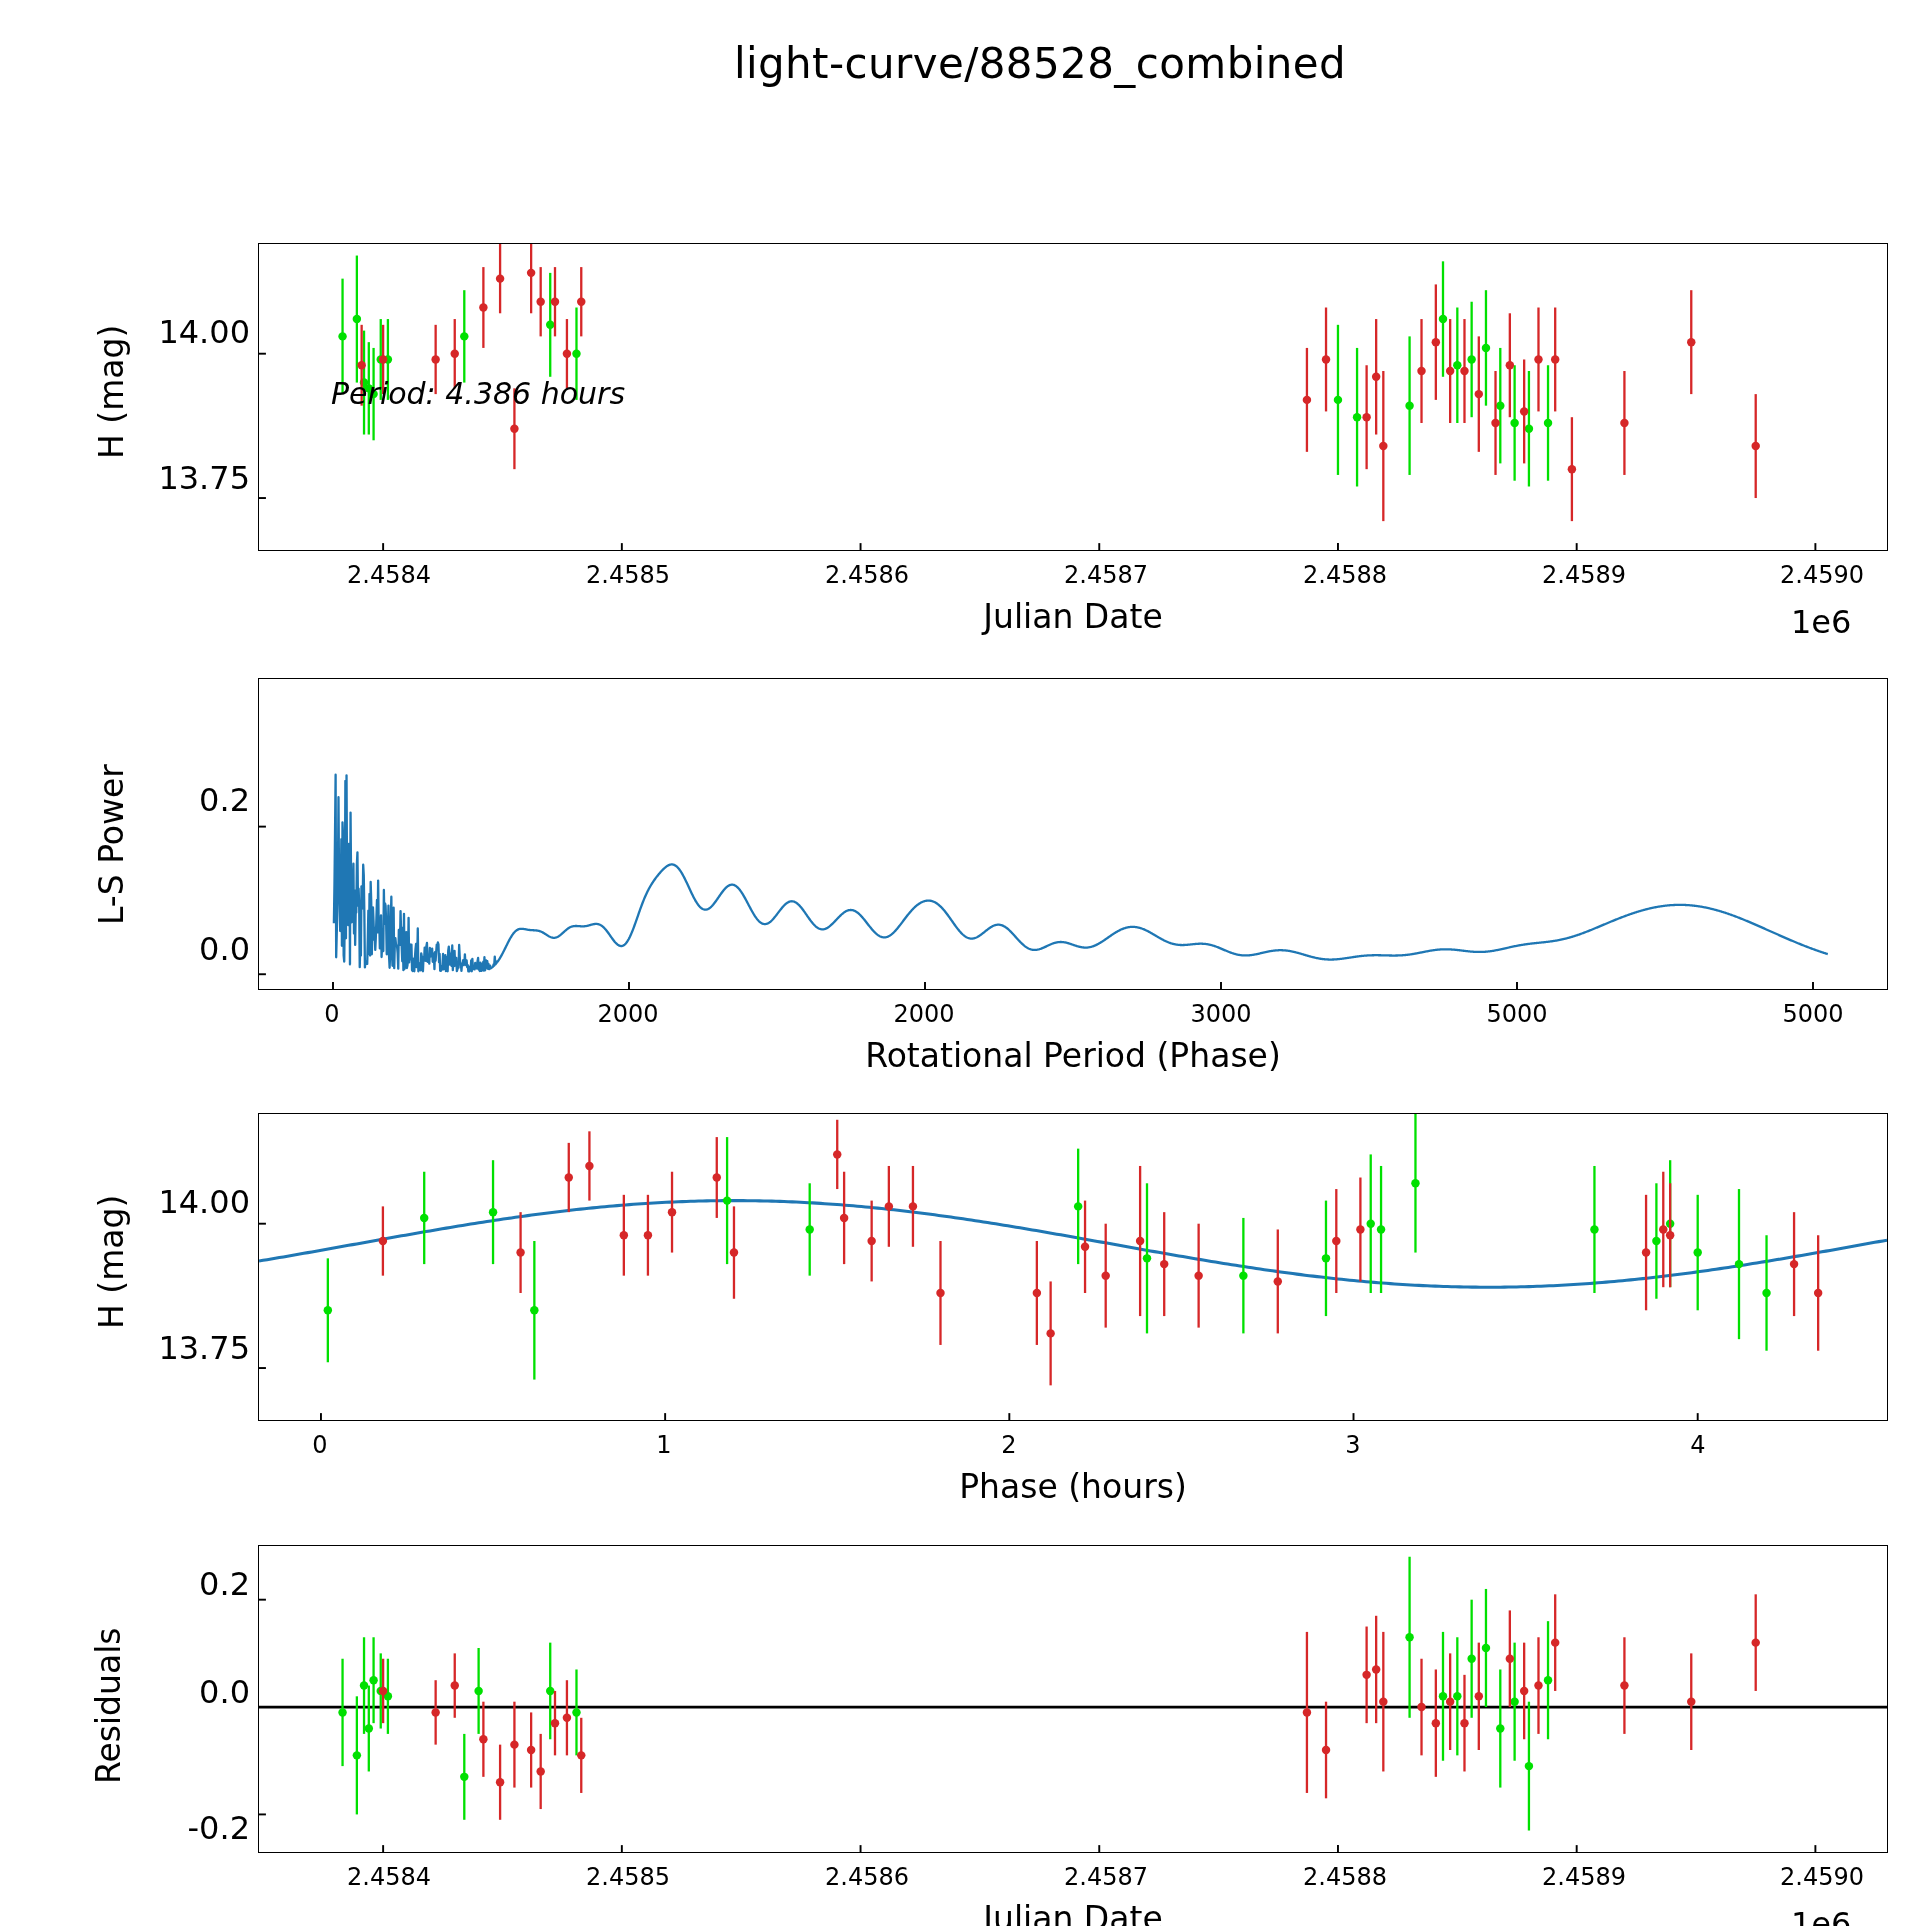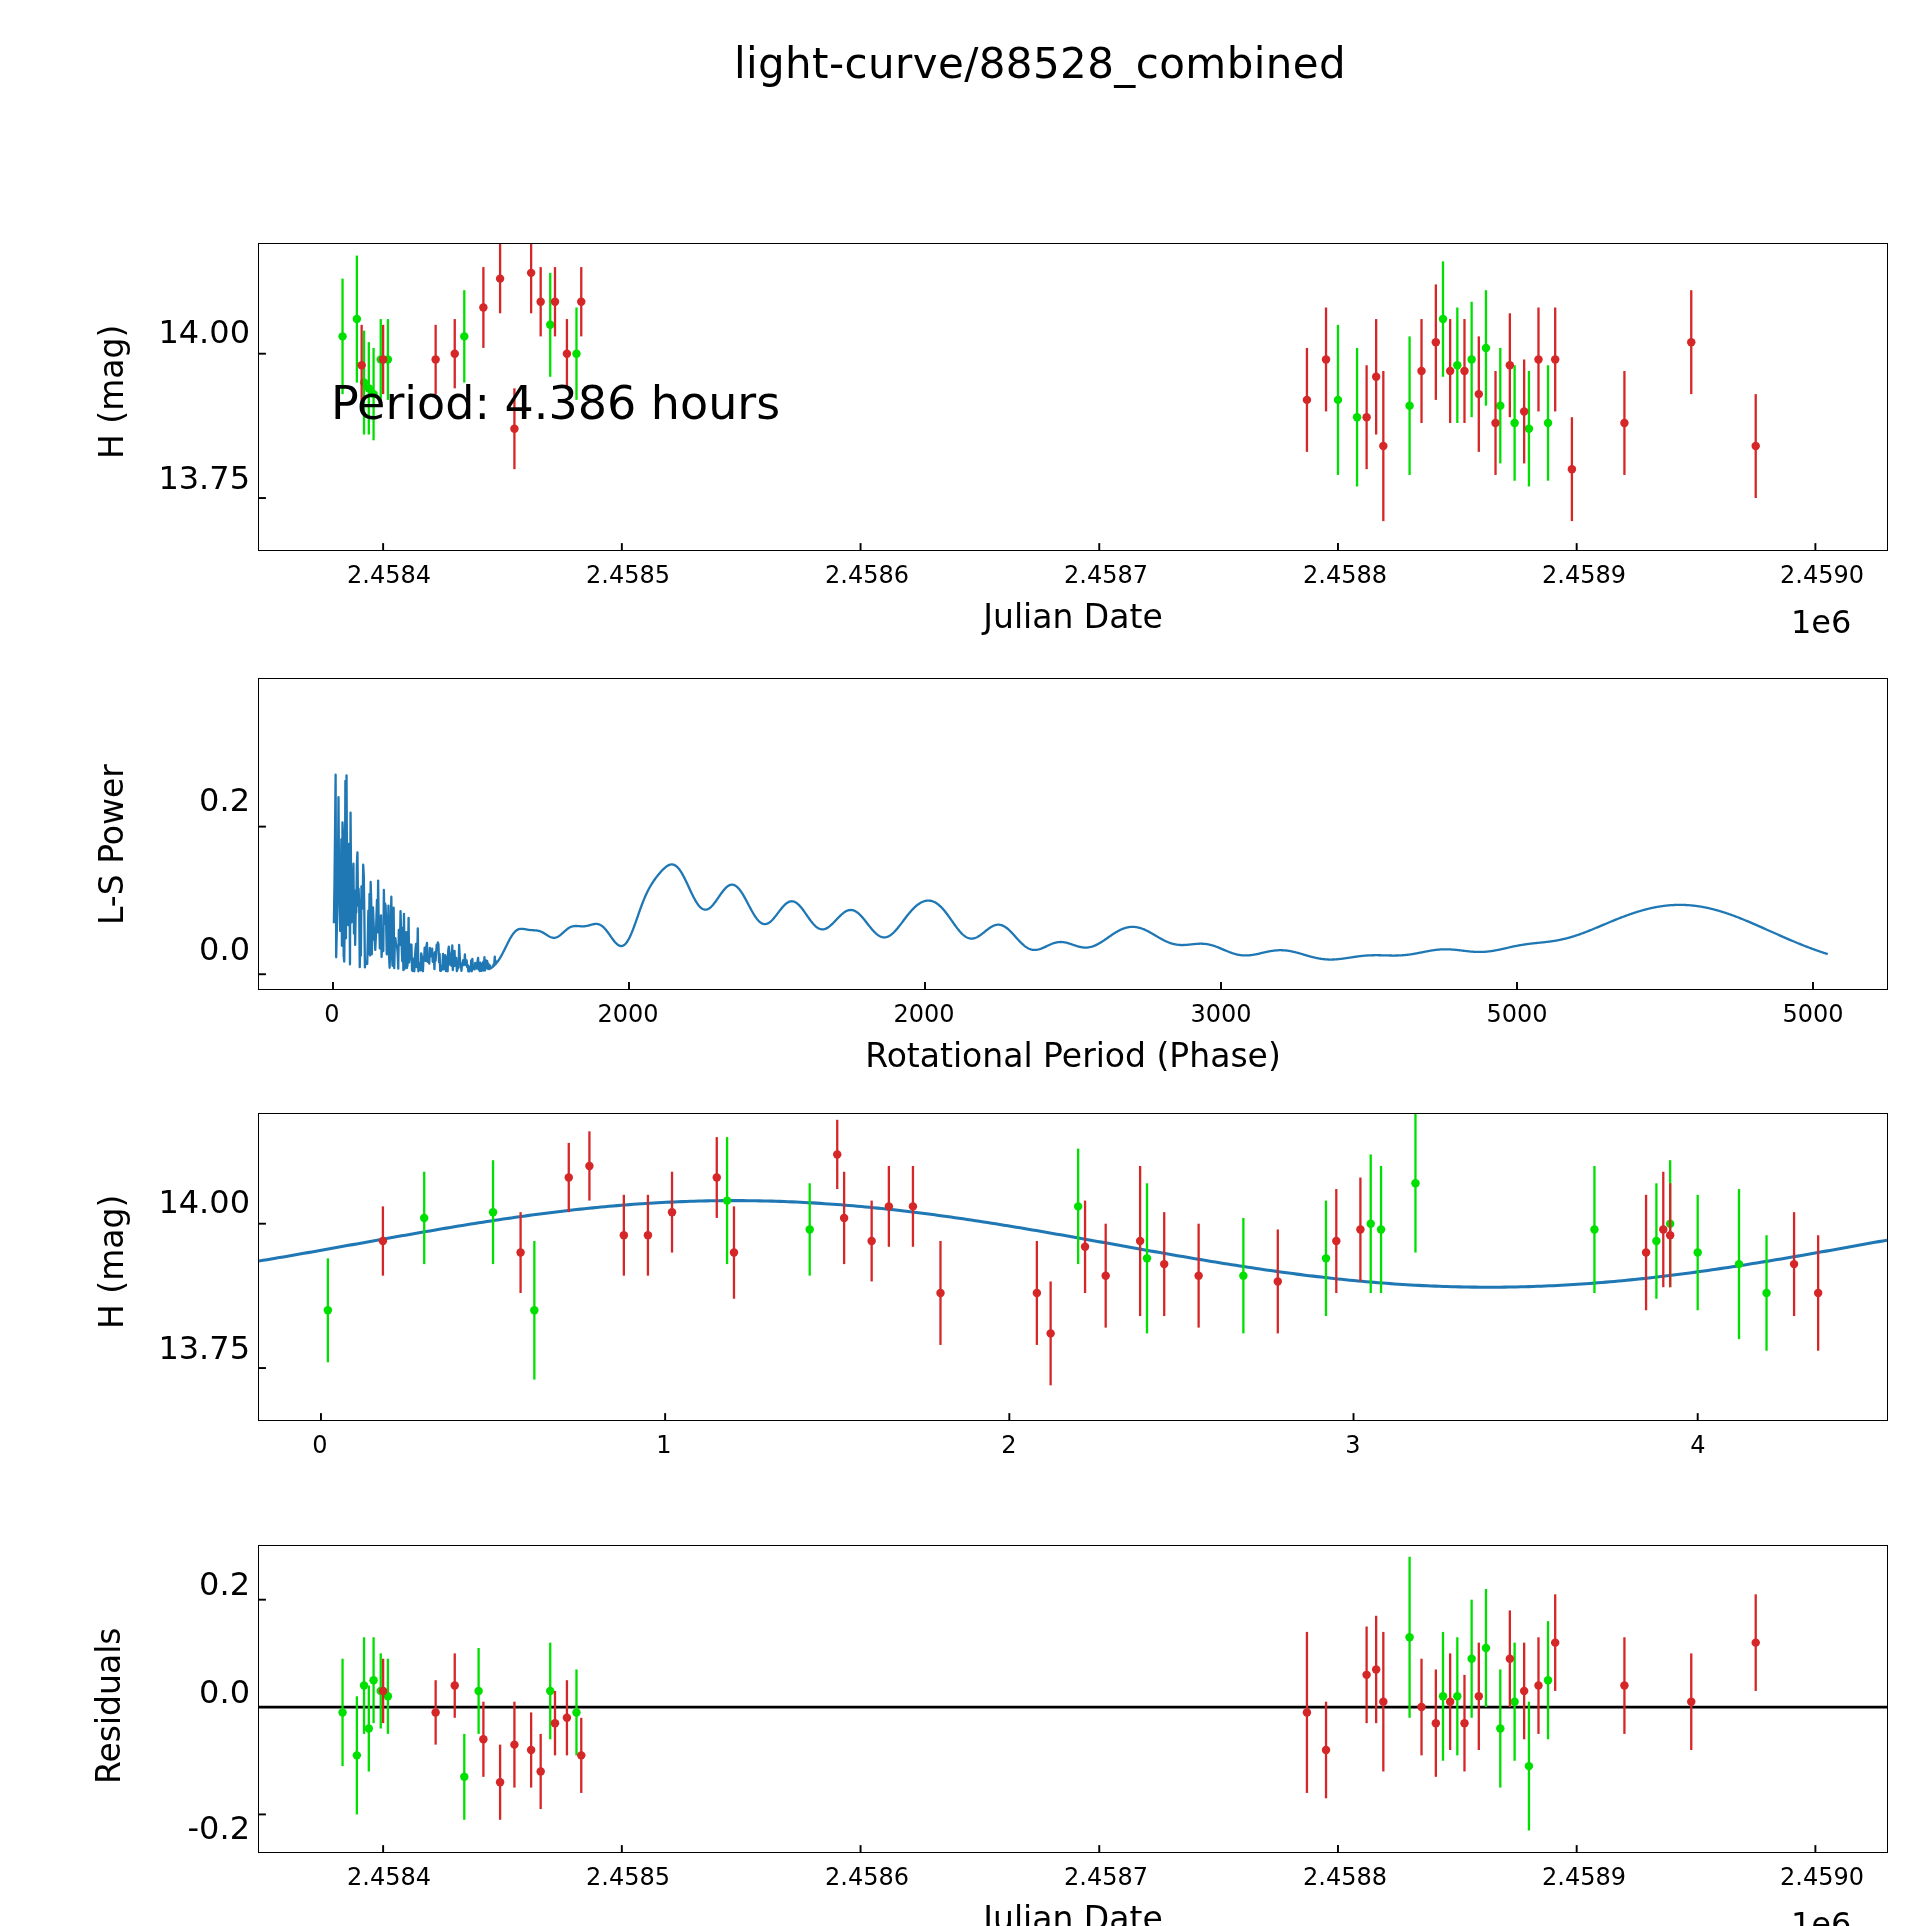--- a/index.html
+++ b/index.html
@@ -77,22 +77,23 @@
     transform: translateY(-50%);
     text-align: right;
   }
   .offset-label {
     position: absolute;
     font-size: 32px;
     white-space: nowrap;
   }
   .annot {
     position: absolute;
-    font-size: 46px;
+    font-size: 30px;
     white-space: nowrap;
+    font-style: italic;
   }
 </style>
 </head>
 <body>
 
 <div class="figure">
 
   <div class="fig-title">light-curve/88528_combined</div>
 
   <div class="panel" style="left:258px; top:243px; width:1630px; height:308px;">
@@ -383,20 +384,21 @@
 
     <div class="ytick-label" style="left:-131px; top:235px; width:123px;">13.75</div>
     <div class="ytick-label" style="left:-131px; top:89px; width:123px;">14.00</div>
 
     <div class="tick-label" style="left:62px; top:318px;">0</div>
     <div class="tick-label" style="left:406px; top:318px;">1</div>
     <div class="tick-label" style="left:751px; top:318px;">2</div>
     <div class="tick-label" style="left:1095px; top:318px;">3</div>
     <div class="tick-label" style="left:1440px; top:318px;">4</div>
 
+    <div class="xlabel" style="left:0; top:354px; width:1630px;">Phase (hours)</div>
     <div class="ylabel" style="left:-166px; top:216px; transform: rotate(-90deg);">H (mag)</div>
   </div>
 
   <div class="panel" style="left:258px; top:1545px; width:1630px; height:308px;">
     <div class="axes">
       <svg class="plot-svg" id="svg-p4" viewBox="0 0 4230 800" preserveAspectRatio="none">
           <line x1="322.52199413489734" y1="800" x2="322.52199413489734" y2="782" stroke="#000" stroke-width="5"></line>
           <line x1="942.7565982404692" y1="800" x2="942.7565982404692" y2="782" stroke="#000" stroke-width="5"></line>
           <line x1="1562.991202346041" y1="800" x2="1562.991202346041" y2="782" stroke="#000" stroke-width="5"></line>
           <line x1="2183.2258064516127" y1="800" x2="2183.2258064516127" y2="782" stroke="#000" stroke-width="5"></line>

